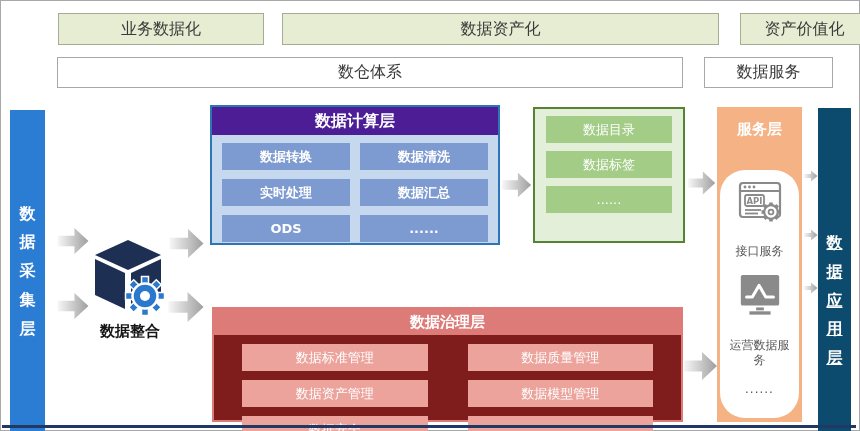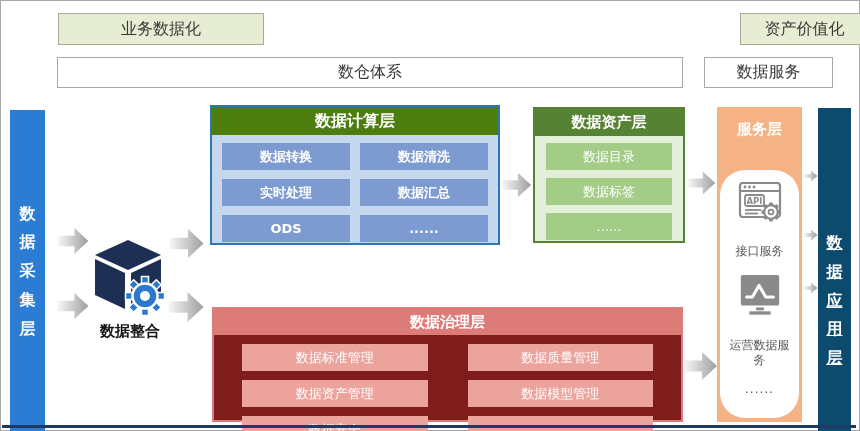--- a/index.html
+++ b/index.html
@@ -22,21 +22,21 @@
   .vbar{display:flex;align-items:center;justify-content:center;color:#fff;font-weight:bold;font-size:16px;}
   #bar-collect{left:10px;top:110px;width:35px;height:323px;background:#2B7CD3;}
   #bar-app{left:818px;top:108px;width:33px;height:386px;background:#0c4a6e;text-decoration:underline;}
   .vtext{width:1.05em;line-height:1.8;word-break:break-all;text-align:center;}
 
   
   .layer-head{display:flex;align-items:center;justify-content:center;color:#fff;font-weight:bold;}
   .cell{height:27px;display:flex;align-items:center;justify-content:center;color:#fff;font-size:13px;}
 
   #compute{left:210px;top:105px;width:290px;height:140px;border:2px solid #2E75B6;background:#C5D8EE;}
-  #compute .layer-head{height:28px;background:#4d7c0f;font-size:16px;font-family:Liberation Mono, monospace;}
+  #compute .layer-head{height:28px;background:#4c1d95;font-size:16px;font-family:Liberation Mono, monospace;}
   #compute .grid{display:grid;grid-template-columns:1fr 1fr;gap:9px 10px;padding:8px 10px;font-weight:bold;}
   #compute .cell{background:#7E9BD1;}
 
   #assetl{left:533px;top:107px;width:152px;height:136px;border:2px solid #568233;background:#E4EFD9;}
   #assetl .layer-head{height:27px;background:#568233;font-size:15px;}
   #assetl .grid{display:grid;grid-template-columns:1fr;gap:8px;padding:7px 11px;}
   #assetl .cell{background:#A3CC87;}
 
   #govl{left:212px;top:307px;width:471px;height:115px;border:2px solid #DC7B78;background:#7f1d1d;}
   #govl .layer-head{height:26px;background:#DC7B78;font-size:15px;}
@@ -75,20 +75,21 @@
   <svg width="0" height="0" style="position:absolute">
     <defs>
       <linearGradient id="agrad" x1="0" y1="0" x2="1" y2="0">
         <stop offset="0" stop-color="#F7F7F7"></stop>
         <stop offset="1" stop-color="#9E9E9E"></stop>
       </linearGradient>
     </defs>
   </svg>
 
   <div class="abs box-olive" id="b-business">业务数据化</div>
+  <div class="abs box-olive" id="b-asset">数据资产化</div>
   <div class="abs box-olive" id="b-value">资产价值化</div>
 
   <div class="abs box-white" id="b-warehouse">数仓体系</div>
   <div class="abs box-white" id="b-dservice">数据服务</div>
 
   <div class="abs vbar" id="bar-collect">
     <div class="vtext">数据采集层</div>
   </div>
 
   <div class="arrow" id="a1">
@@ -148,21 +149,20 @@
     </div>
   </div>
 
   <div class="arrow" id="a5">
     <svg width="30" height="30" viewBox="0 0 34 30">
         <polygon points="0,9.5 18,9.5 18,1 33,15 18,29 18,20.5 0,20.5" fill="url(#agrad)"></polygon>
       </svg>
   </div>
 
   <div class="abs" id="assetl">
-    <div class="layer-head">数据资产层</div>
     <div class="grid">
       <div class="cell">数据目录</div>
       <div class="cell">数据标签</div>
       <div class="cell">......</div>
     </div>
   </div>
 
   <div class="arrow" id="a6">
     <svg width="28" height="32" viewBox="0 0 34 30">
         <polygon points="0,9.5 18,9.5 18,1 33,15 18,29 18,20.5 0,20.5" fill="url(#agrad)"></polygon>

